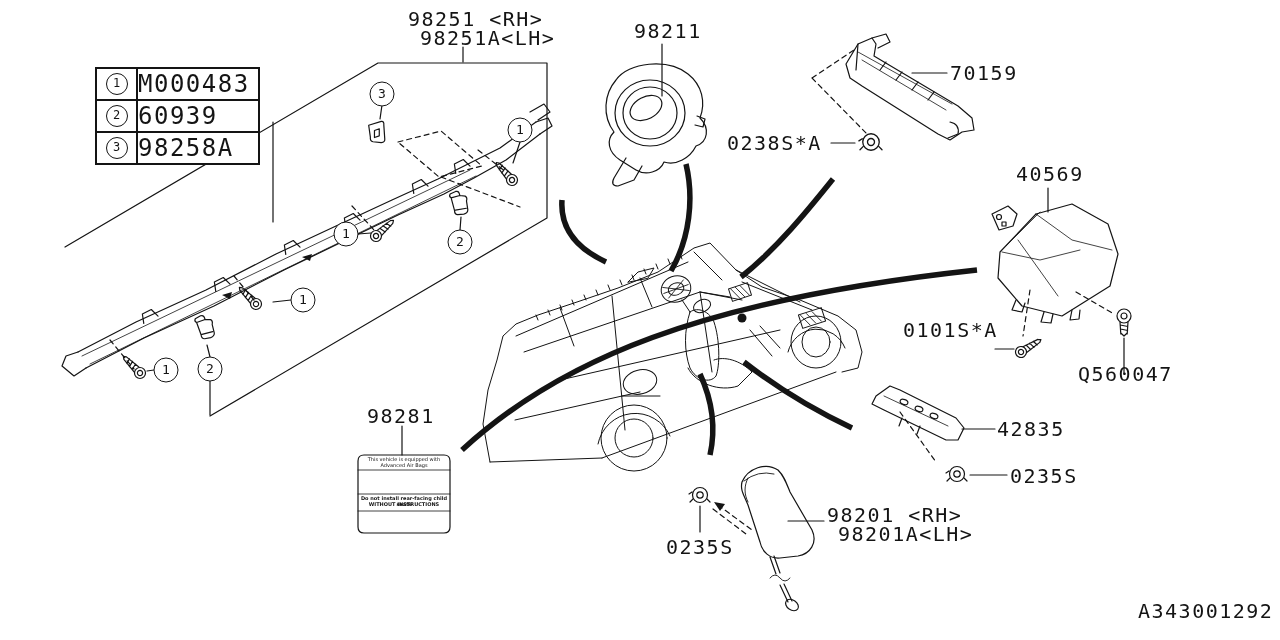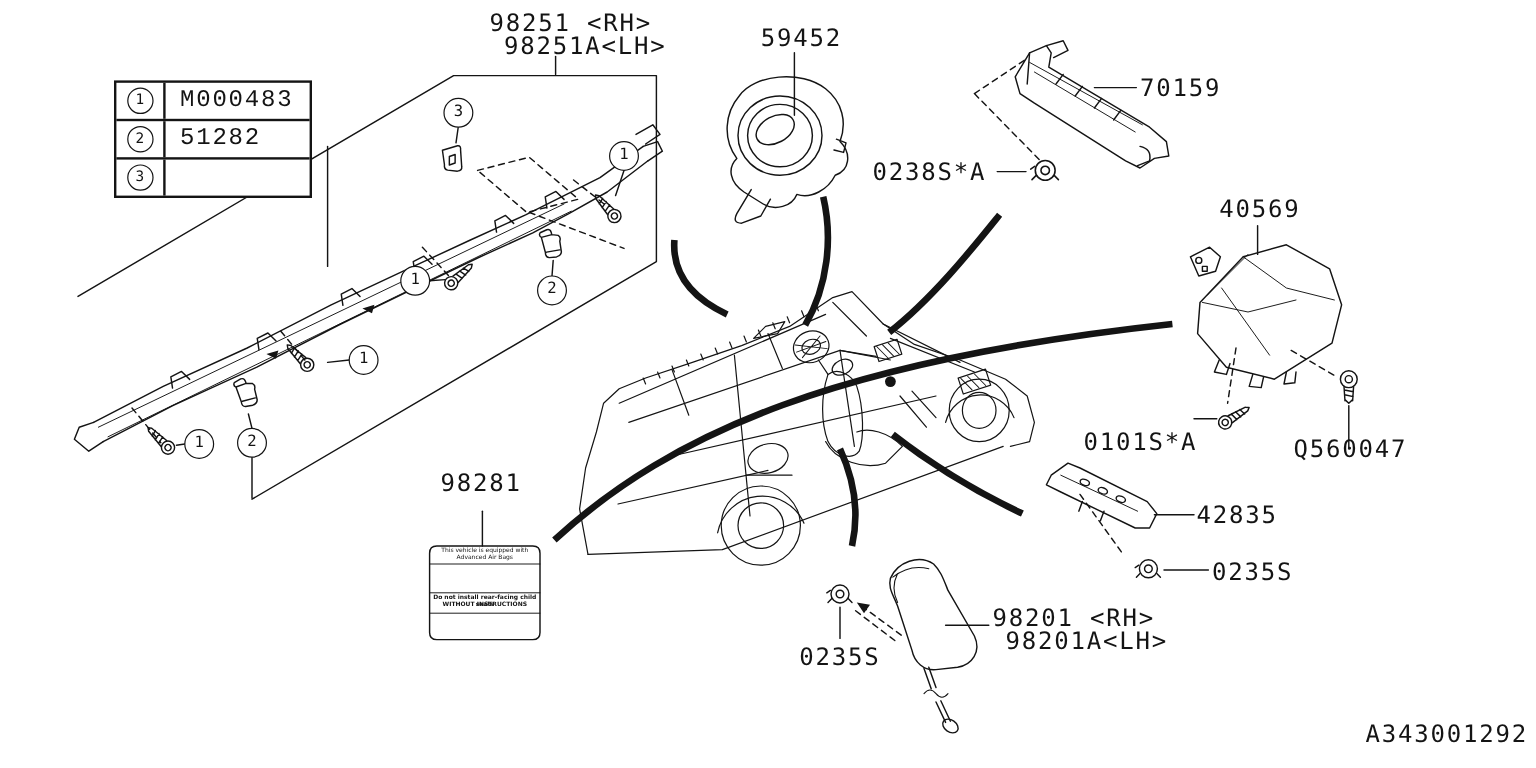--- a/index.html
+++ b/index.html
@@ -8,21 +8,21 @@
   #art{position:absolute;left:0;top:0;}
   .lbl{position:absolute;font-size:20px;letter-spacing:1.5px;white-space:nowrap;color:#141414;}
   .co{position:absolute;width:23px;height:23px;border:1.5px solid #141414;border-radius:50%;
       text-align:center;line-height:21px;font-size:13px;transform:translate(-50%,-50%);background:#fff;}
   .legend{position:absolute;left:95px;top:67px;width:161px;border:2px solid #141414;background:#fff;}
   .lrow{display:flex;height:30px;align-items:center;}
   .lrow + .lrow{border-top:2px solid #141414;}
   .lnum{width:39px;border-right:2px solid #141414;height:30px;display:flex;align-items:center;justify-content:center;}
   .lcirc{width:20px;height:20px;border:1.3px solid #141414;border-radius:50%;text-align:center;
          line-height:18px;font-size:12px;}
-  .lcode{flex:1;padding-left:12px;font-size:20px;letter-spacing:1.5px;line-height:30px;font-family:Liberation Mono, monospace;}
+  .lcode{flex:1;padding-left:0;font-size:24px;letter-spacing:1.5px;line-height:30px;}
   .stk{position:absolute;width:90px;text-align:center;font-size:5px;line-height:5.5px;
        letter-spacing:0;color:#141414;font-family:"DejaVu Sans","Liberation Sans",sans-serif;}
   .stk.b{font-weight:bold;}
 </style>
 </head>
 <body>
 
 <div id="stage">
 
 <svg id="art" width="1280" height="640" viewBox="0 0 1280 640" fill="none" stroke="#141414" stroke-width="1.2" stroke-linecap="round" stroke-linejoin="round">
@@ -222,41 +222,42 @@
   <div class="lrow">
     <div class="lnum">
           <span class="lcirc">1</span>
         </div>
     <div class="lcode">M000483</div>
   </div>
   <div class="lrow">
     <div class="lnum">
           <span class="lcirc">2</span>
         </div>
-    <div class="lcode">51282</div>
+    <div class="lcode">60939</div>
   </div>
   <div class="lrow">
     <div class="lnum">
           <span class="lcirc">3</span>
         </div>
+    <div class="lcode">98258A</div>
   </div>
 </div>
 
 <div class="lbl" style="left:408px;top:7px">98251 &lt;RH&gt;</div>
 <div class="lbl" style="left:420px;top:26px">98251A&lt;LH&gt;</div>
-<div class="lbl" style="left:634px;top:19px">59452</div>
+<div class="lbl" style="left:634px;top:19px">98211</div>
 <div class="lbl" style="left:950px;top:61px">70159</div>
 <div class="lbl" style="left:727px;top:131px">0238S*A</div>
 <div class="lbl" style="left:1016px;top:162px">40569</div>
-<div class="lbl" style="left:903px;top:356px">0101S*A</div>
+<div class="lbl" style="left:903px;top:318px">0101S*A</div>
 <div class="lbl" style="left:1078px;top:362px">Q560047</div>
 <div class="lbl" style="left:997px;top:417px">42835</div>
 <div class="lbl" style="left:1010px;top:464px">0235S</div>
 <div class="lbl" style="left:666px;top:535px">0235S</div>
-<div class="lbl" style="left:367px;top:390px">98281</div>
+<div class="lbl" style="left:367px;top:404px">98281</div>
 <div class="lbl" style="left:827px;top:503px">98201 &lt;RH&gt;</div>
 <div class="lbl" style="left:838px;top:522px">98201A&lt;LH&gt;</div>
 <div class="lbl" style="left:1138px;top:599px">A343001292</div>
 
 <div class="co" style="left:382px;top:94px">3</div>
 <div class="co" style="left:520px;top:130px">1</div>
 <div class="co" style="left:346px;top:234px">1</div>
 <div class="co" style="left:460px;top:242px">2</div>
 <div class="co" style="left:303px;top:300px">1</div>
 <div class="co" style="left:166px;top:370px">1</div>

